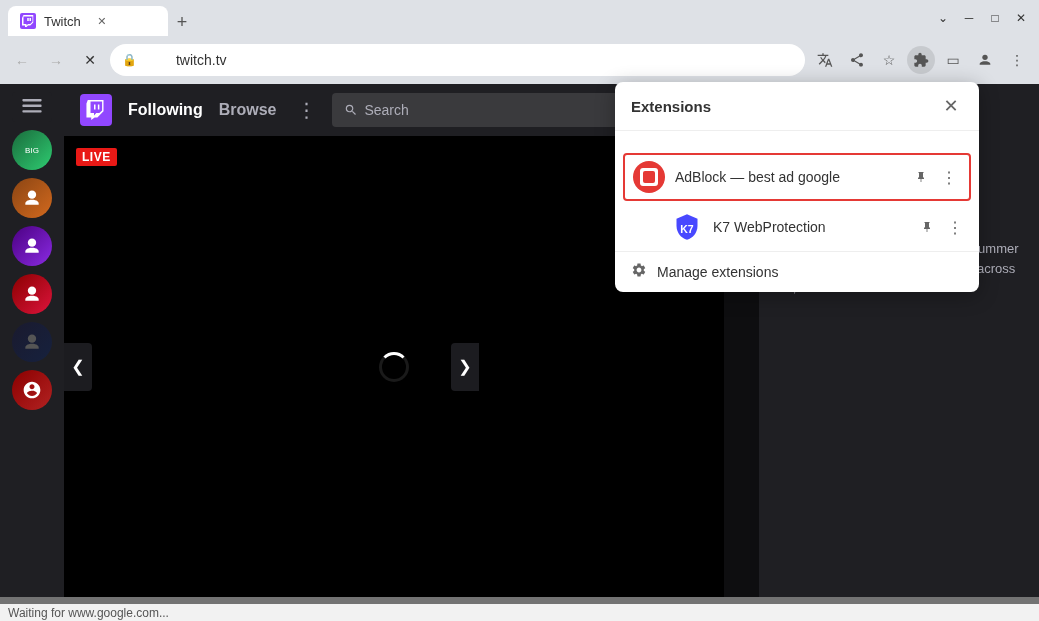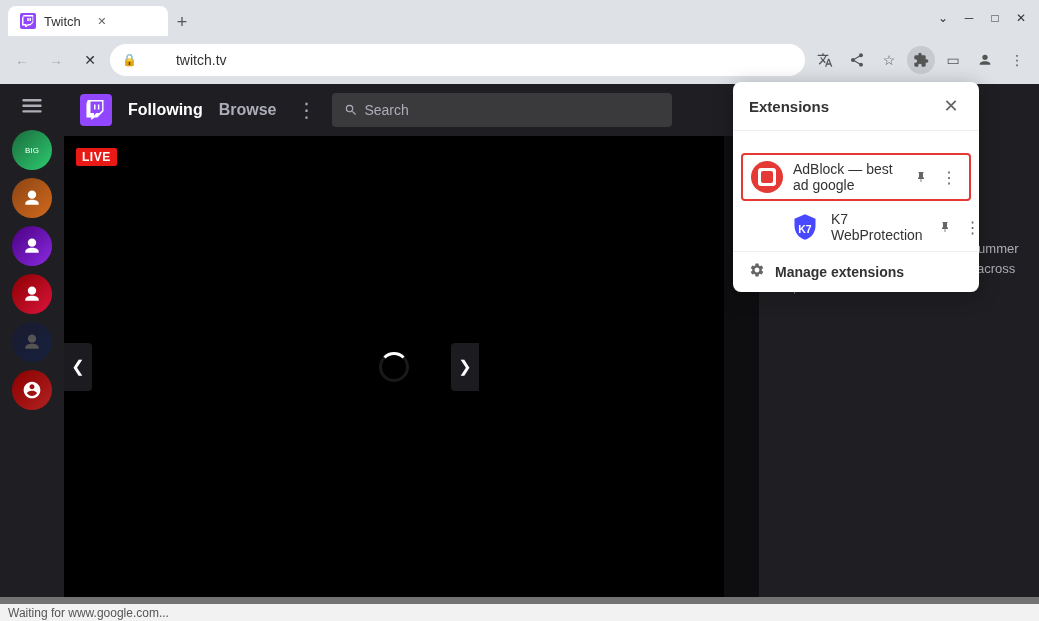--- a/index.html
+++ b/index.html
@@ -62,41 +62,41 @@
     .next-btn { position: absolute; right: 280px; top: 50%; transform: translateY(-50%); background: rgba(31,31,35,0.9); border: none; color: white; width: 28px; height: 48px; cursor: pointer; display: flex; align-items: center; justify-content: center; border-radius: 4px 0 0 4px; font-size: 16px; }
 
     .channel-info { padding: 12px; color: white; }
     .channel-name { color: #9147ff; font-size: 15px; font-weight: 700; cursor: pointer; }
     .channel-sub { color: #adadb8; font-size: 12px; margin: 2px 0; }
     .viewers-count { color: #adadb8; font-size: 12px; }
     .tag { display: inline-block; background: #3a3a3d; color: #adadb8; font-size: 12px; padding: 2px 8px; border-radius: 10px; margin: 6px 0; cursor: pointer; }
     .description { color: #adadb8; font-size: 13px; line-height: 1.5; }
 
     
-    .extensions-popup { position: absolute; top: 82px; right: 60px; width: 246px; background: white; border-radius: 8px; box-shadow: 0 4px 20px rgba(0,0,0,0.3); z-index: 1000; padding: 0; }
+    .extensions-popup { position: absolute; top: 82px; right: 60px; width: 364px; background: white; border-radius: 8px; box-shadow: 0 4px 20px rgba(0,0,0,0.3); z-index: 1000; padding: 0; }
     .popup-header { display: flex; align-items: center; justify-content: space-between; padding: 12px 16px; border-bottom: 1px solid #eee; }
     .popup-title { font-size: 15px; font-weight: 600; color: #333; }
     .popup-close { cursor: pointer; color: #666; font-size: 18px; width: 24px; height: 24px; display: flex; align-items: center; justify-content: center; border-radius: 50%; }
 
     .full-access { padding: 10px 16px; }
     .full-access-title { font-size: 13px; font-weight: 600; color: #1a73e8; margin-bottom: 2px; }
     .full-access-desc { font-size: 12px; color: #666; }
 
     .extension-item { display: flex; align-items: center; padding: 8px 12px; gap: 10px; cursor: pointer; position: relative; margin-left: 44px; }
     .extension-item.highlighted { border: 2px solid #e53935; border-radius: 4px; margin: 2px 8px; padding: 6px 8px; }
 
     .ext-icon { width: 32px; height: 32px; border-radius: 4px; display: flex; align-items: center; justify-content: center; flex-shrink: 0; overflow: hidden; }
     .ext-name { flex: 1; font-size: 14px; color: #333; }
     .ext-actions { display: flex; align-items: center; gap: 4px; }
     .pin-btn { width: 24px; height: 24px; display: flex; align-items: center; justify-content: center; border-radius: 50%; color: #666; font-size: 12px; cursor: pointer; }
     .more-btn { width: 24px; height: 24px; display: flex; align-items: center; justify-content: center; border-radius: 50%; color: #666; font-size: 16px; cursor: pointer; }
 
     .manage-extensions { display: flex; align-items: center; gap: 10px; padding: 10px 16px; border-top: 1px solid #eee; cursor: pointer; }
     .gear-icon-ext { color: #666; font-size: 16px; }
-    .manage-text { font-size: 14px; color: #333; font-weight: bold; }
+    .manage-text { font-size: 14px; color: #333; }
 
     
     .status-bar { height: 24px; background: #f2f2f2; border-top: 7px solid #737373; display: flex; align-items: center; padding: 0 8px; font-size: 12px; color: #555; }
     .avatar-placeholder { width: 40px; height: 40px; border-radius: 50%; display: flex; align-items: center; justify-content: center; font-size: 10px; color: white; font-weight: 700; cursor: pointer; }
 
     .video-nav { position: relative; flex: 1; display: flex; }
   </style>
 </head>
 <body>
 

